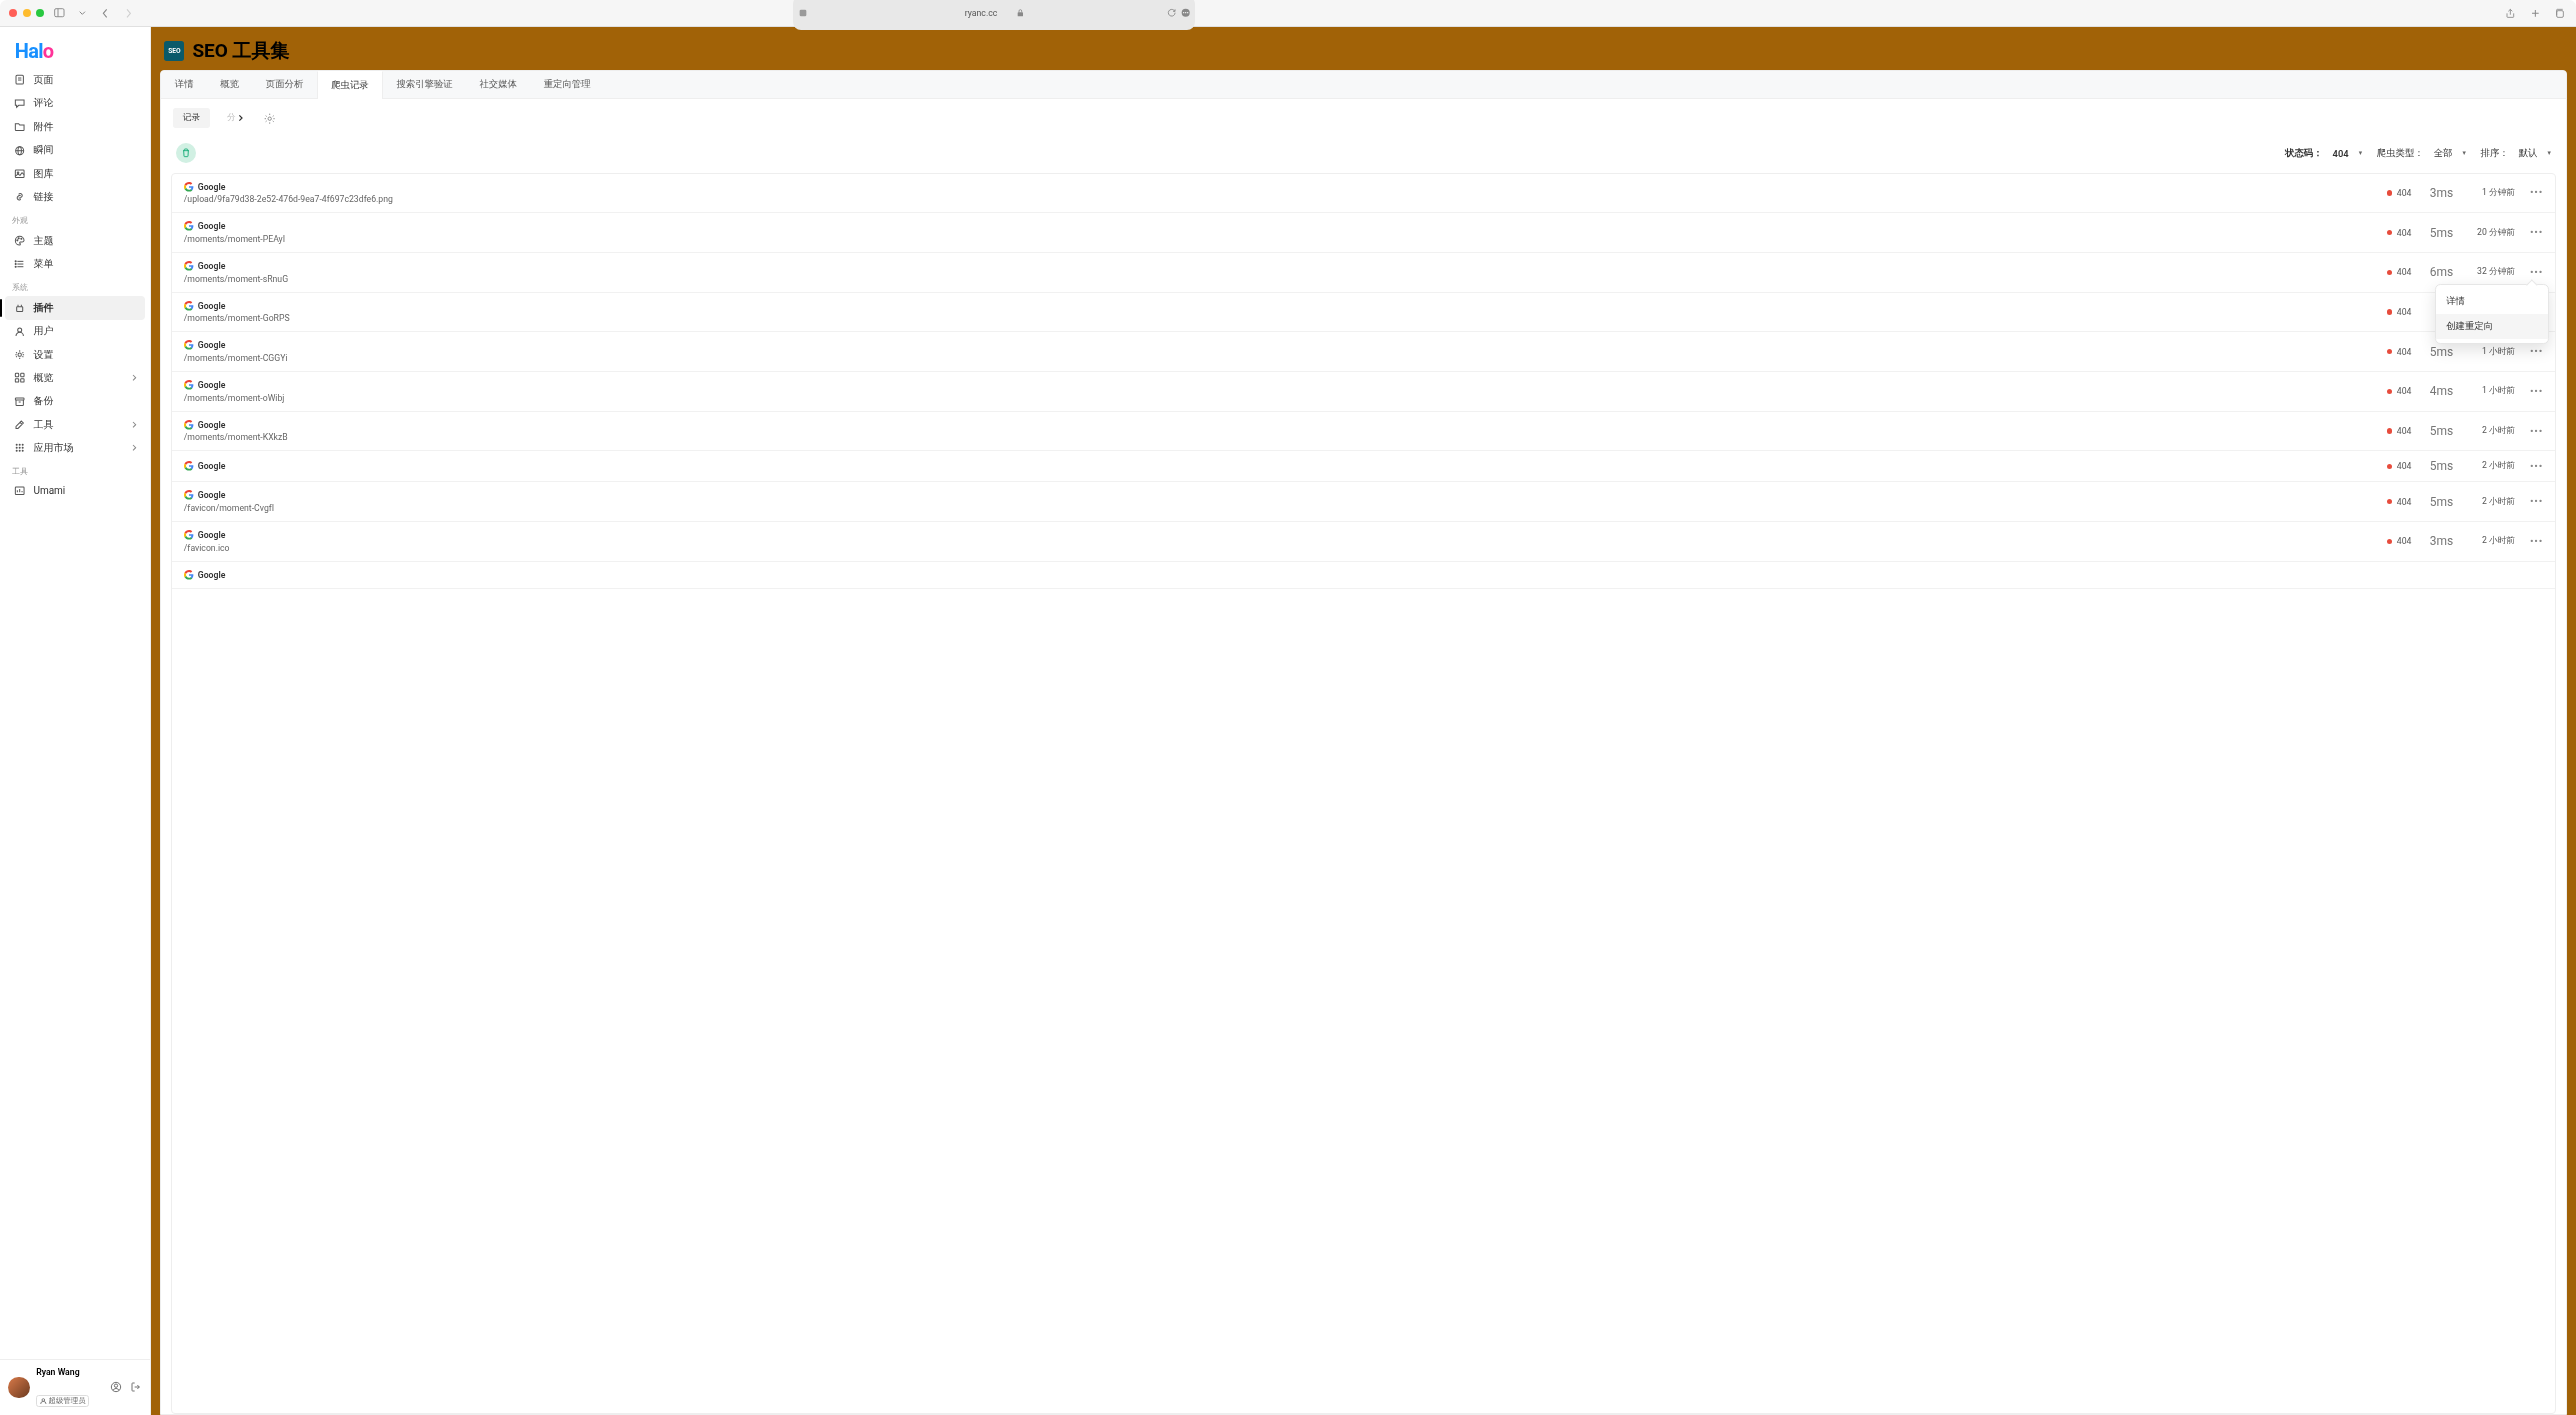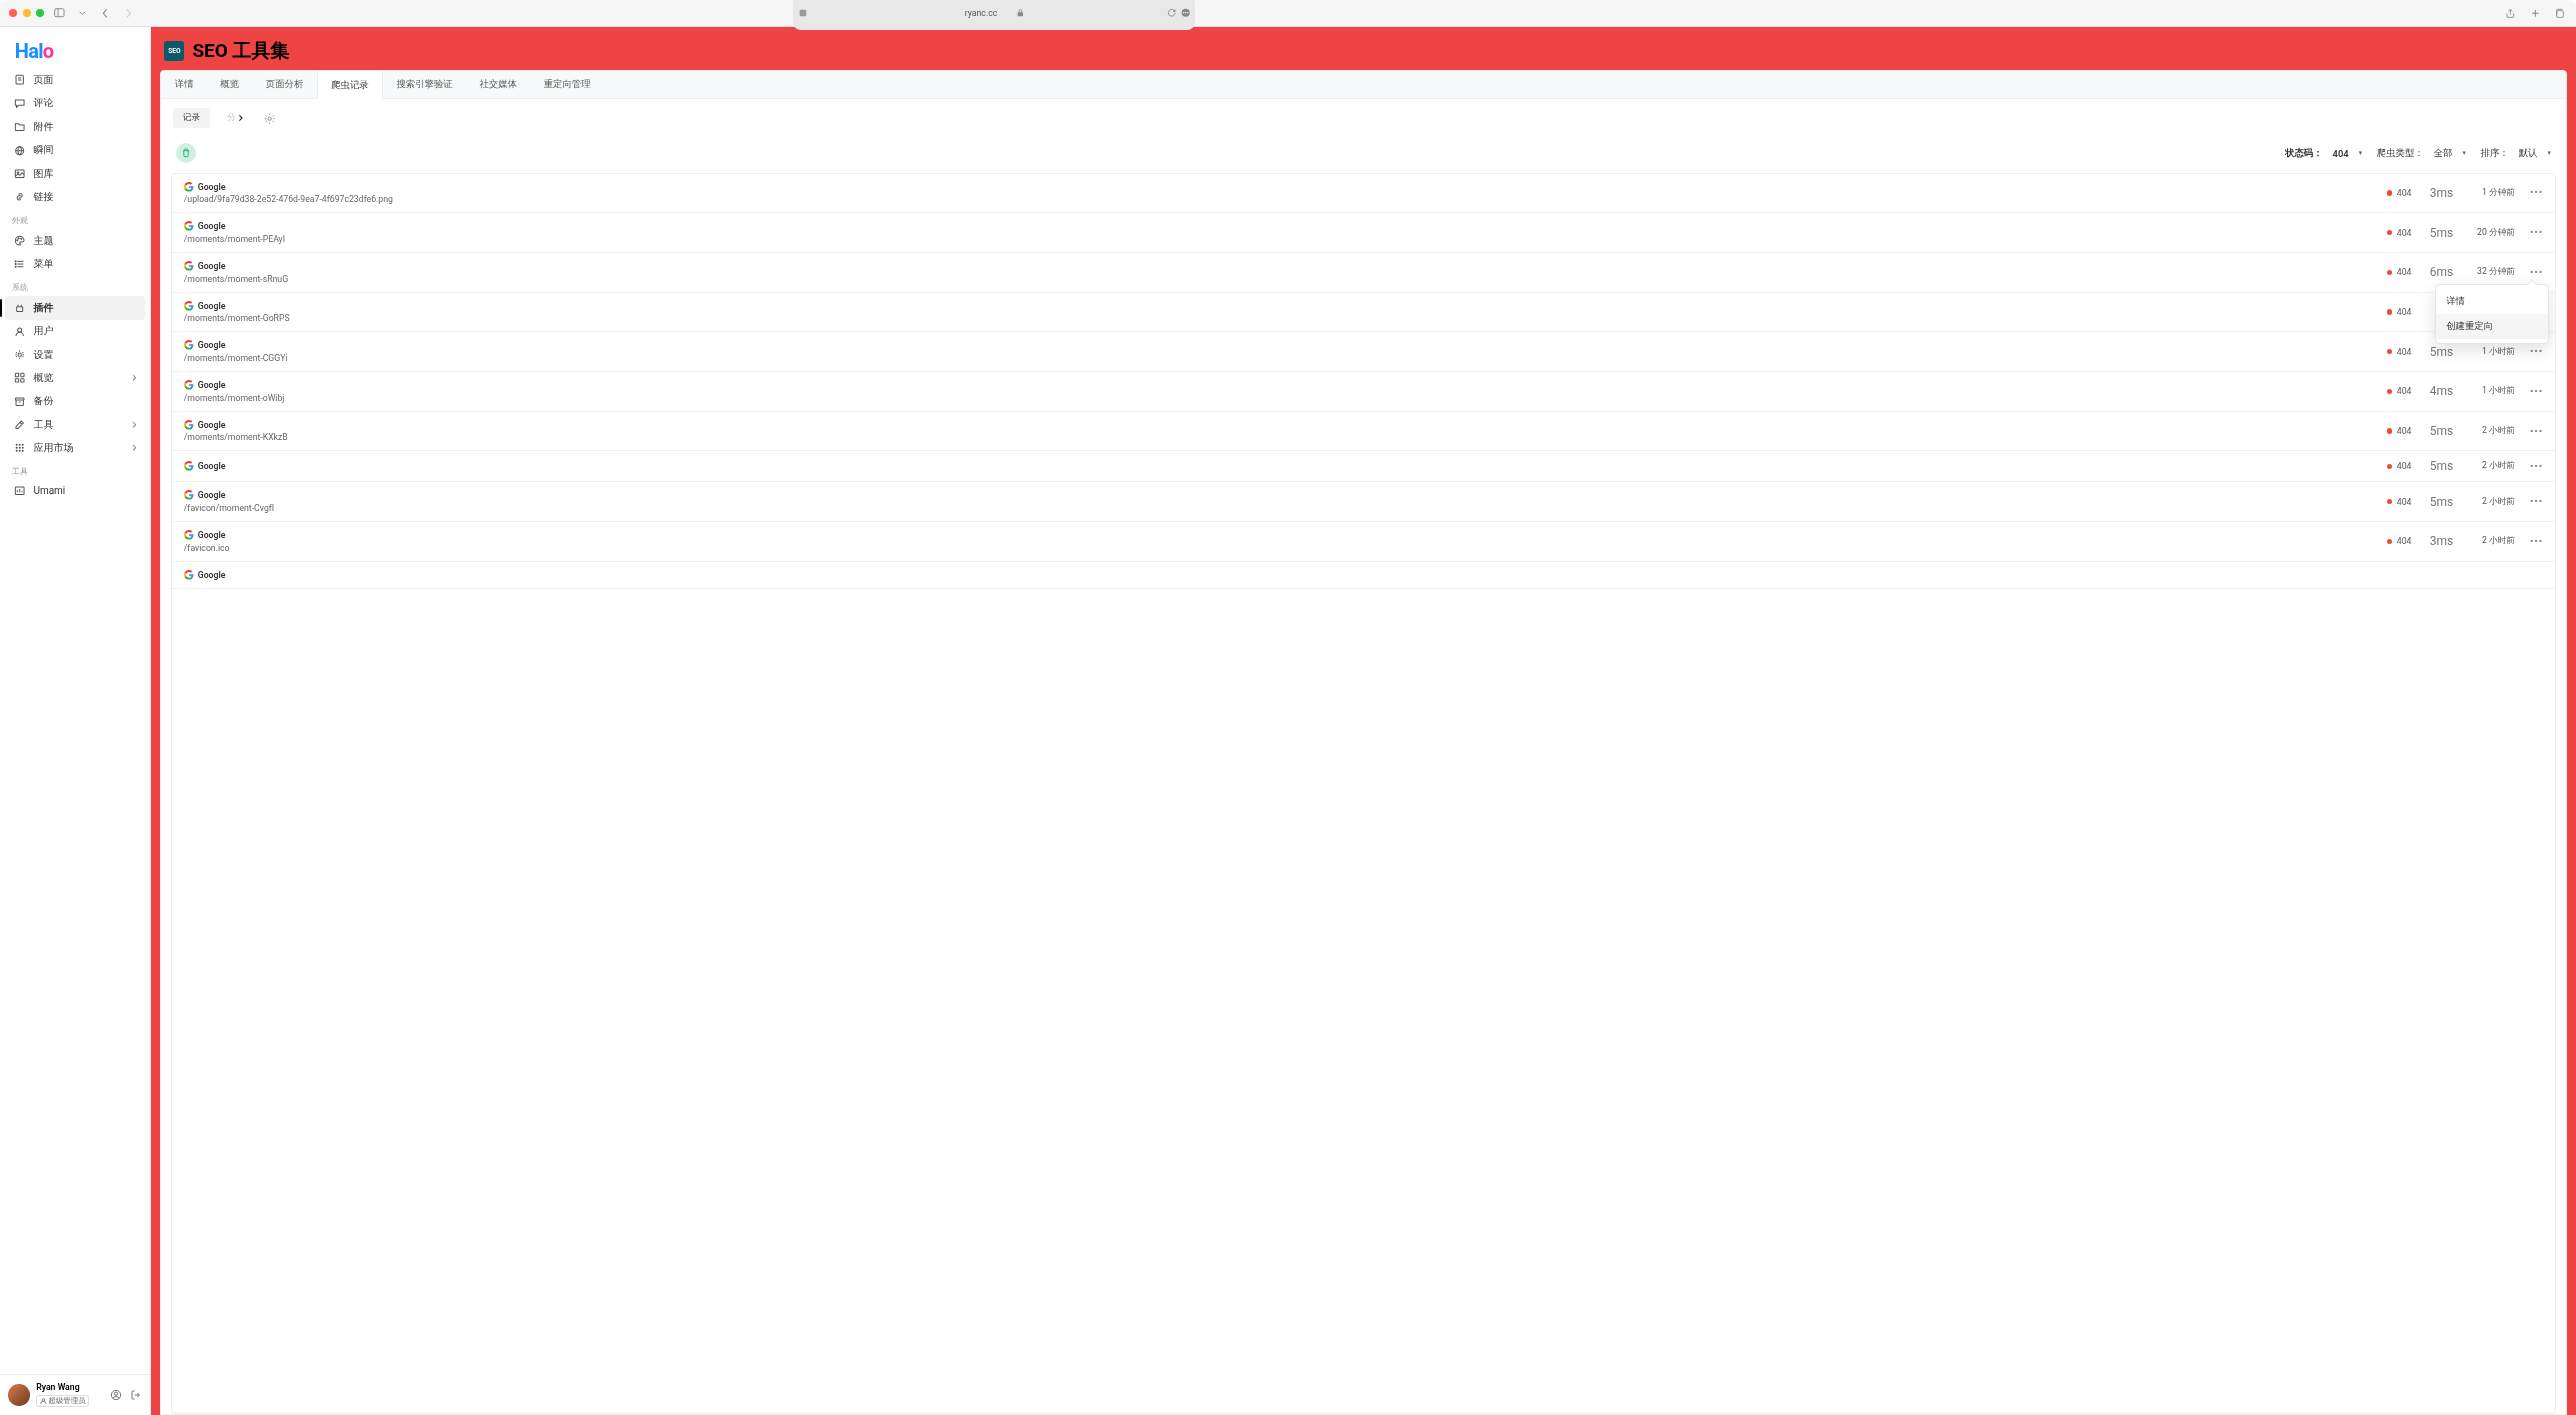--- a/index.html
+++ b/index.html
@@ -29,25 +29,25 @@
 .nav-group-label { font-size:8px; color:#999; padding: 6.7px 6.7px 2.7px; }
 .nav-item { display:flex; align-items:center; gap:8px; padding: 4.7px 8px; border-radius:4px; font-size:10px; color:#333; cursor:pointer; position:relative; }
 .nav-item.active { background:#f1f1f1; font-weight:600; }
 .nav-item.active::before { content:""; position:absolute; left:-5.4px; top:2.7px; bottom:2.7px; width:2px; background:#000; border-radius:1.3px; }
 .nav-icon { width:12px; height:12px; color:#555; display:flex; align-items:center; justify-content:center; flex-shrink:0; }
 .nav-chevron { margin-left:auto; color:#888; }
 .sidebar-footer { border-top:0.7px solid #eee; padding:6.7px 8px; display:flex; align-items:center; gap:6.7px; }
 .avatar { width:21.5px; height:21.5px; border-radius:50%; background: linear-gradient(135deg, #d97a4a, #6b3a1f); flex-shrink:0; }
 .userblock { flex:1; line-height:1.2; }
 .username { font-size:8.7px; font-weight:600; }
-.userrole { font-size:7.4px; color:#666; border:0.7px solid #ddd; border-radius:2.7px; padding:0.7px 2.7px; display:inline-flex; align-items:center; gap:2px; margin-top:3px; }
+.userrole { font-size:7.4px; color:#666; border:0.7px solid #ddd; border-radius:2.7px; padding:0.7px 2.7px; display:inline-flex; align-items:center; gap:2px; margin-top:18px; }
 .footer-icons { display:flex; gap:8px; color:#666; }
 
 
-.main { flex:1; background:#ef4444; display:flex; flex-direction:column; overflow:hidden; }
+.main { flex:1; background:#a16207; display:flex; flex-direction:column; overflow:hidden; }
 .page-header { padding: 10.7px 13.4px 6.7px; display:flex; align-items:center; gap:8px; }
 .page-icon { width:20px; height:20px; background:#0a5a6a; border-radius:2.7px; display:flex; align-items:center; justify-content:center; color:#fff; font-size:6.7px; font-weight:700; }
 .page-title { font-size:19px; font-weight:700; }
 
 .content-card { margin: 0 9.4px; background:#fff; border-radius:4px 4px 0 0; overflow:hidden; flex:1; display:flex; flex-direction:column; border:0.7px solid #eee; }
 .tabs { display:flex; background:#f7f8f9; border-bottom:0.7px solid #eee; }
 .tab { padding:6.7px 13.4px; font-size:9.4px; color:#555; cursor:pointer; }
 .tab.active { background:#fff; color:#333; font-weight:500; border-top:1.3px solid transparent; margin-bottom:-0.7px; border-left:0.7px solid #eee; border-right:0.7px solid #eee; }
 
 .subtabs { display:flex; align-items:center; gap:8px; padding:9.4px 12px; }

